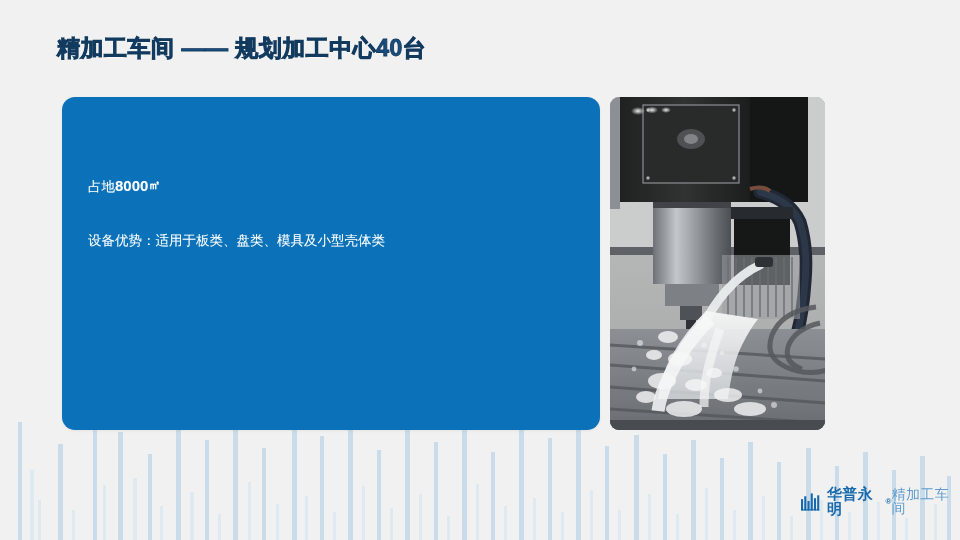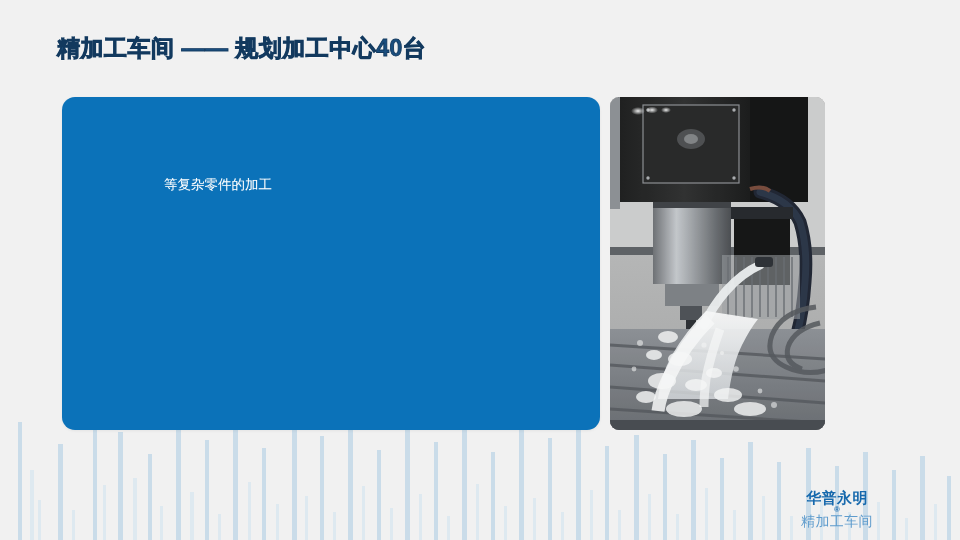--- a/index.html
+++ b/index.html
@@ -86,21 +86,20 @@
   #photo svg { display: block; width: 100%; height: 100%; }
 
   
   #logo {
     position: absolute;
     left: 801px; top: 490px;
     height: 22px;
     display: flex;
     align-items: center;
     z-index: 7;
-    flex-direction: column;
   }
   #logo-mark { width: 22px; height: 19px; margin-right: 5px; }
   #logo-name {
     font-size: 15px; font-weight: bold;
     color: #1769ad; letter-spacing: .4px;
     line-height: 1;
   }
   #logo-tm { font-size: 8px; vertical-align: super; font-weight: bold; color:#1769ad; }
   #logo-sub {
     font-size: 14px; color: #5f9ccd;
@@ -179,24 +178,27 @@
       <div class="bar" style="left: 920px; width: 5px; height: 84px;"></div>
       <div class="bar pale" style="left: 934px; width: 3px; height: 36px;"></div>
       <div class="bar" style="left: 947px; width: 4px; height: 64px;"></div>
     </div>
 
   <div id="title">精加工车间 —— 规划加工中心40台</div>
 
   <div id="blue-panel">
     <div id="panel-text">
 
-
-
-
-      <div class="line indent">等复杂零件的加工</div>
+      <div class="line">
+        <span>占地</span><span class="strong">8000</span><span class="sup">㎡</span>
+      </div>
+
+
+      <div class="line">设备优势：适用于板类、盘类、模具及小型壳体类</div>
+
 
     </div>
   </div>
 
   <div id="photo">
     <svg viewBox="0 0 215 333" preserveAspectRatio="xMidYMid slice">
       <defs>
         <linearGradient id="wallg" x1="0" y1="0" x2="0" y2="1">
           <stop offset="0" stop-color="#c9c9c9"></stop>
           <stop offset="1" stop-color="#a9a9a9"></stop>

